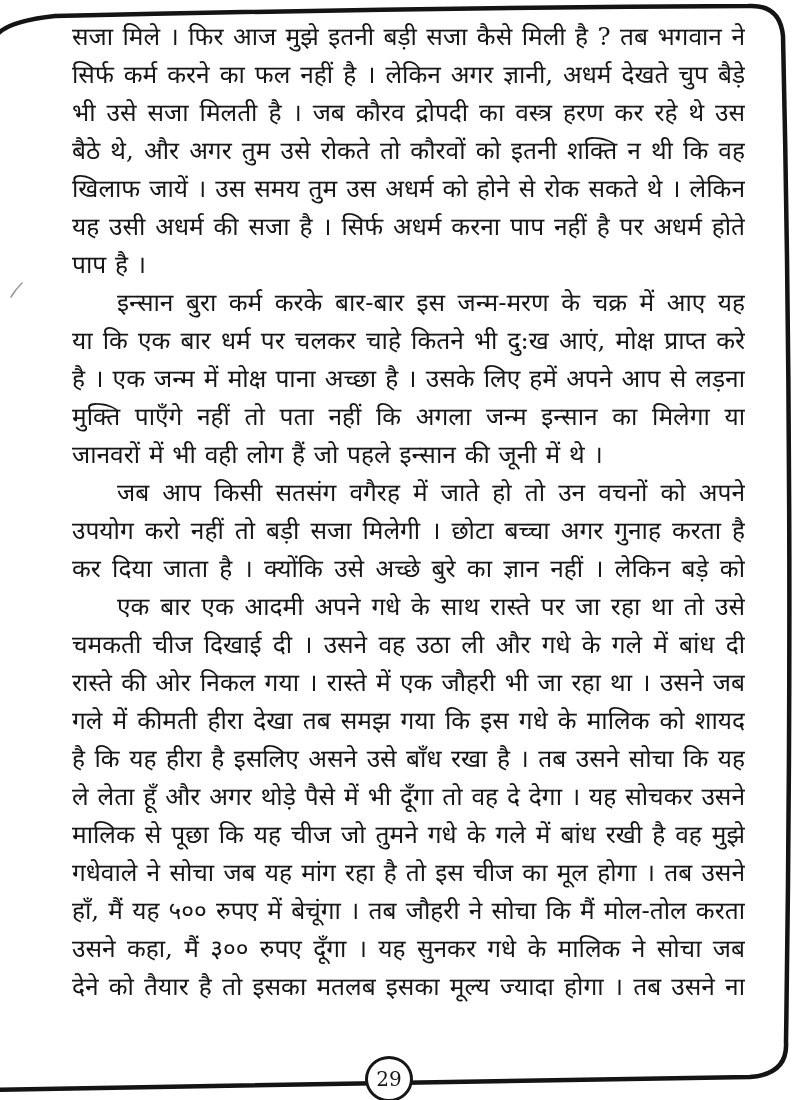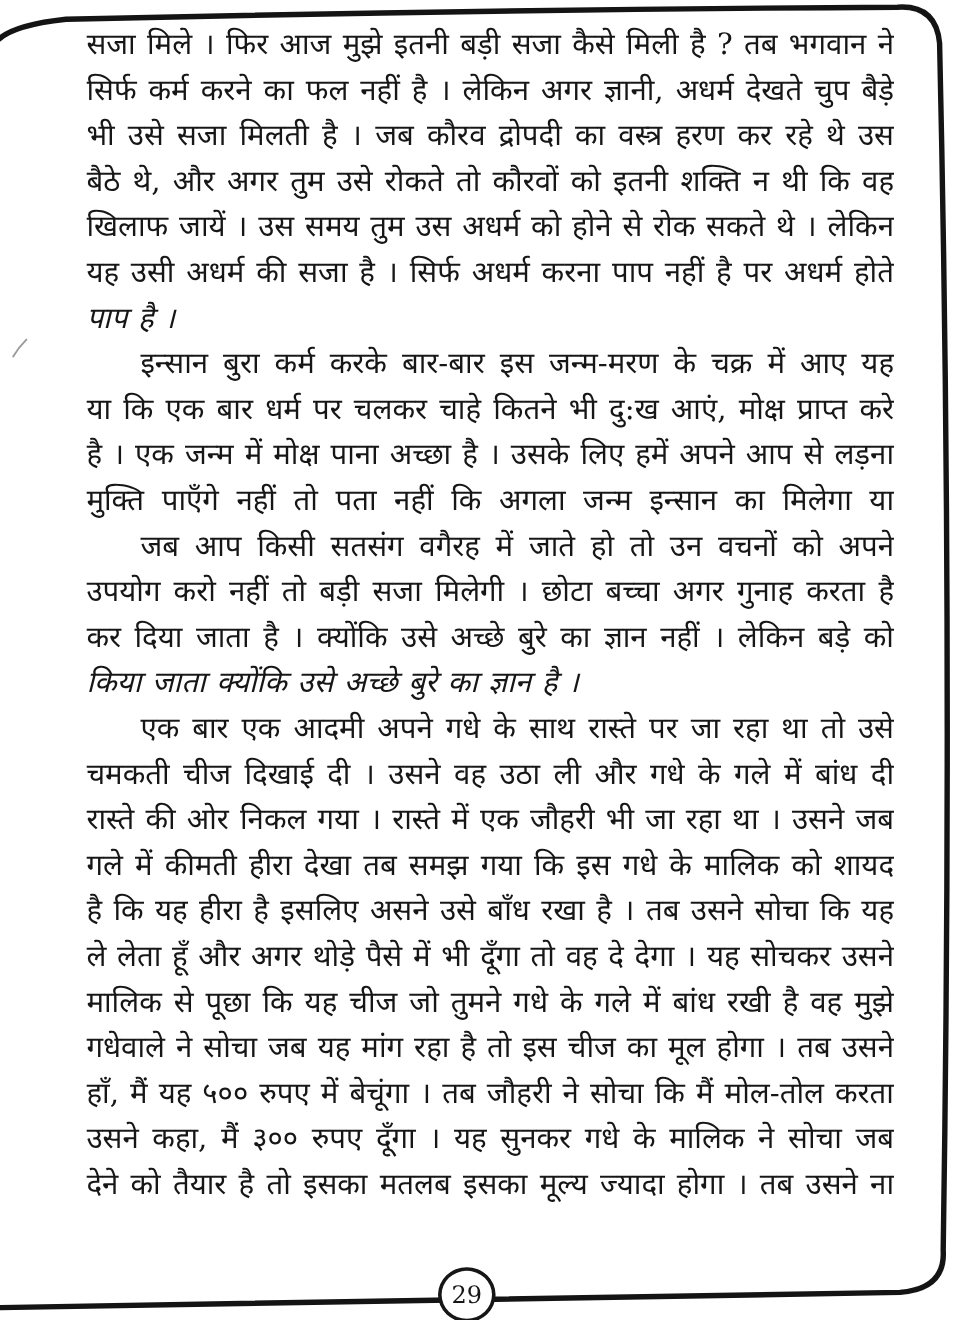--- a/index.html
+++ b/index.html
@@ -32,21 +32,21 @@
     z-index: 2;
   }
   .line {
     height: 38px;
     overflow: hidden;
     text-align: justify;
     text-align-last: justify;
     word-spacing: 1px;
   }
   .line.ind { text-indent: 45px; }
-  .line.flush { text-align-last: left; font-style: italic; }
+  .line.flush { text-align-last: left; }
   .page-number-badge {
     position: absolute;
     left: 365px;
     top: 1056px;
     width: 42px;
     height: 40px;
     background: #ffffff;
     border: 3px solid #161616;
     border-radius: 50%;
     display: flex;
@@ -72,24 +72,24 @@
     <div class="line">सिर्फ कर्म करने का फल नहीं है । लेकिन अगर ज्ञानी, अधर्म देखते चुप बैड़े तो उसकी</div>
     <div class="line">भी उसे सजा मिलती है । जब कौरव द्रोपदी का वस्त्र हरण कर रहे थे उस समय तुम भी</div>
     <div class="line">बैठे थे, और अगर तुम उसे रोकते तो कौरवों को इतनी शक्ति न थी कि वह तुम्हारे</div>
     <div class="line">खिलाफ जायें । उस समय तुम उस अधर्म को होने से रोक सकते थे । लेकिन चुप बैठे ।</div>
     <div class="line">यह उसी अधर्म की सजा है । सिर्फ अधर्म करना पाप नहीं है पर अधर्म होते देखना भी</div>
     <div class="line flush">पाप है ।</div>
     <div class="line ind">इन्सान बुरा कर्म करके बार-बार इस जन्म-मरण के चक्र में आए यह अच्छा है,</div>
     <div class="line">या कि एक बार धर्म पर चलकर चाहे कितने भी दु:ख आएं, मोक्ष प्राप्त करे वह अच्छा</div>
     <div class="line">है । एक जन्म में मोक्ष पाना अच्छा है । उसके लिए हमें अपने आप से लड़ना है तब जाकर</div>
     <div class="line">मुक्ति पाएँगे नहीं तो पता नहीं कि अगला जन्म इन्सान का मिलेगा या जानवर का । इन</div>
+    <div class="line flush">जानवरों में भी वही लोग हैं जो पहले इन्सान की जूनी में थे ।</div>
     <div class="line ind">जब आप किसी सतसंग वगैरह में जाते हो तो उन वचनों को अपने जीवन में</div>
     <div class="line">उपयोग करो नहीं तो बड़ी सजा मिलेगी । छोटा बच्चा अगर गुनाह करता है तो उसे माफ</div>
     <div class="line">कर दिया जाता है । क्योंकि उसे अच्छे बुरे का ज्ञान नहीं । लेकिन बड़े को माफ नहीं</div>
-    <div class="line flush">किया जाता क्योंकि उसे अच्छे बुरे का ज्ञान है ।</div>
     <div class="line ind">एक बार एक आदमी अपने गधे के साथ रास्ते पर जा रहा था तो उसे एक</div>
     <div class="line">चमकती चीज दिखाई दी । उसने वह उठा ली और गधे के गले में बांध दी और अपने</div>
     <div class="line">रास्ते की ओर निकल गया । रास्ते में एक जौहरी भी जा रहा था । उसने जब गधे के</div>
     <div class="line">गले में कीमती हीरा देखा तब समझ गया कि इस गधे के मालिक को शायद पता नहीं</div>
     <div class="line">है कि यह हीरा है इसलिए असने उसे बाँध रखा है । तब उसने सोचा कि यह हीरा मैं उससे</div>
     <div class="line">ले लेता हूँ और अगर थोड़े पैसे में भी दूँगा तो वह दे देगा । यह सोचकर उसने गधे के</div>
     <div class="line">मालिक से पूछा कि यह चीज जो तुमने गधे के गले में बांध रखी है वह मुझे दोगे ?</div>
     <div class="line">गधेवाले ने सोचा जब यह मांग रहा है तो इस चीज का मूल होगा । तब उसने कहा कि</div>
     <div class="line">हाँ, मैं यह ५०० रुपए में बेचूंगा । तब जौहरी ने सोचा कि मैं मोल-तोल करता हूँ । तब</div>
     <div class="line">उसने कहा, मैं ३०० रुपए दूँगा । यह सुनकर गधे के मालिक ने सोचा जब यह ३०० रुपए</div>

